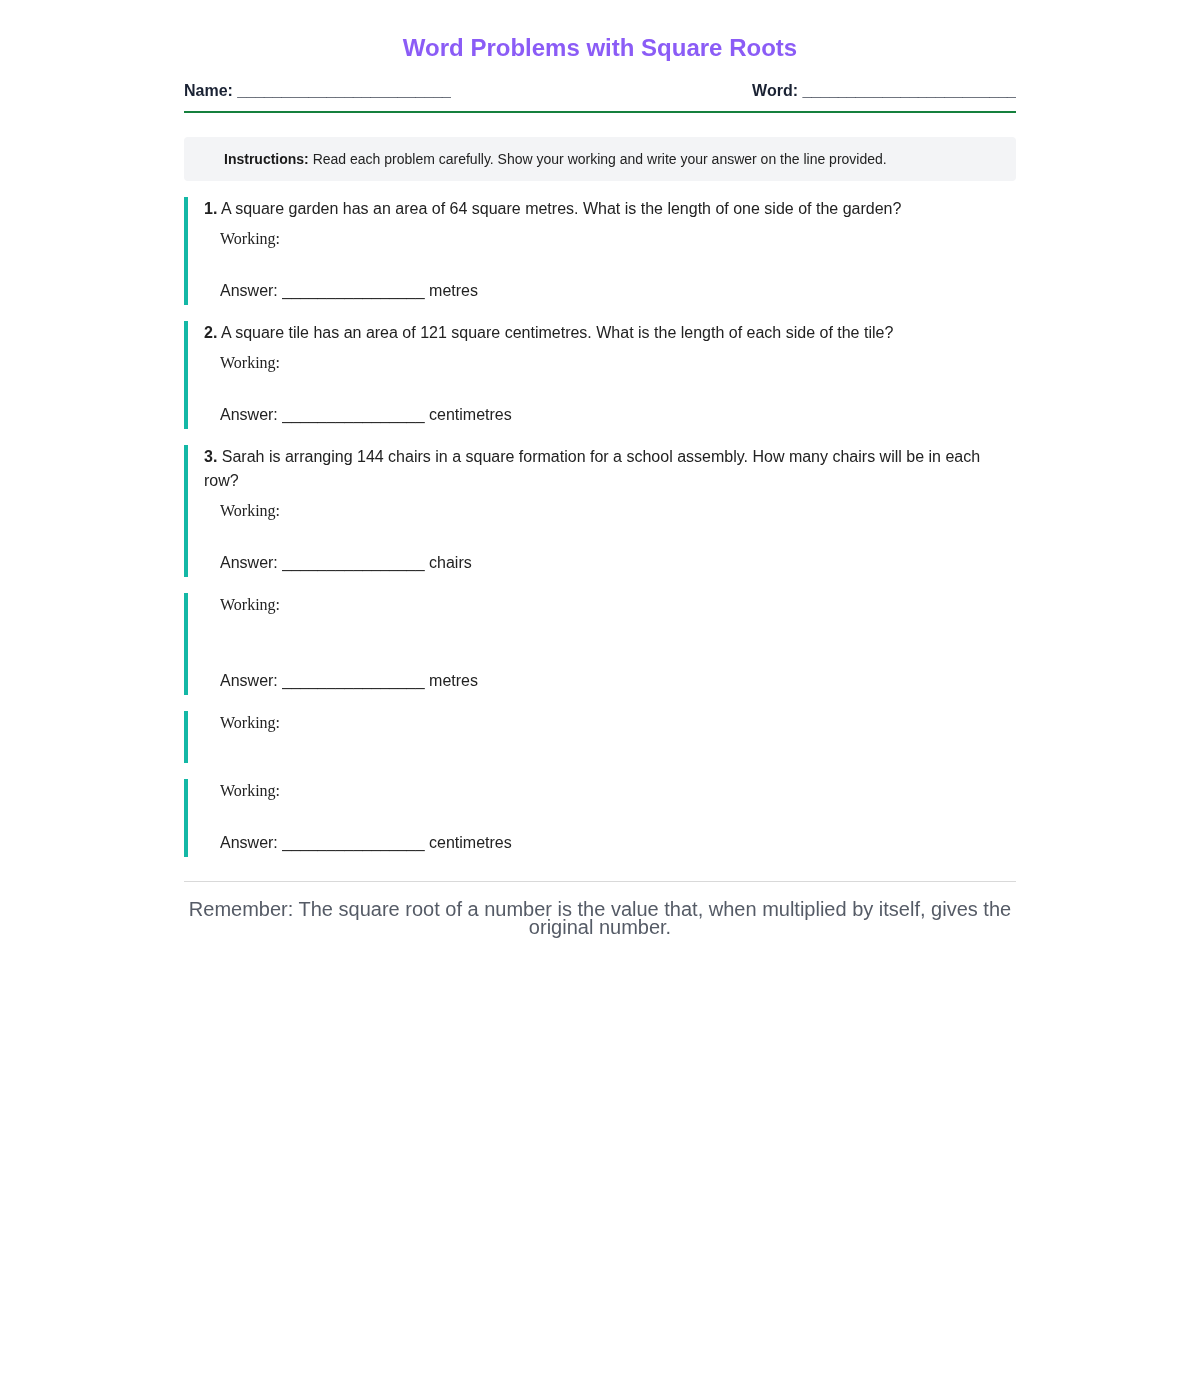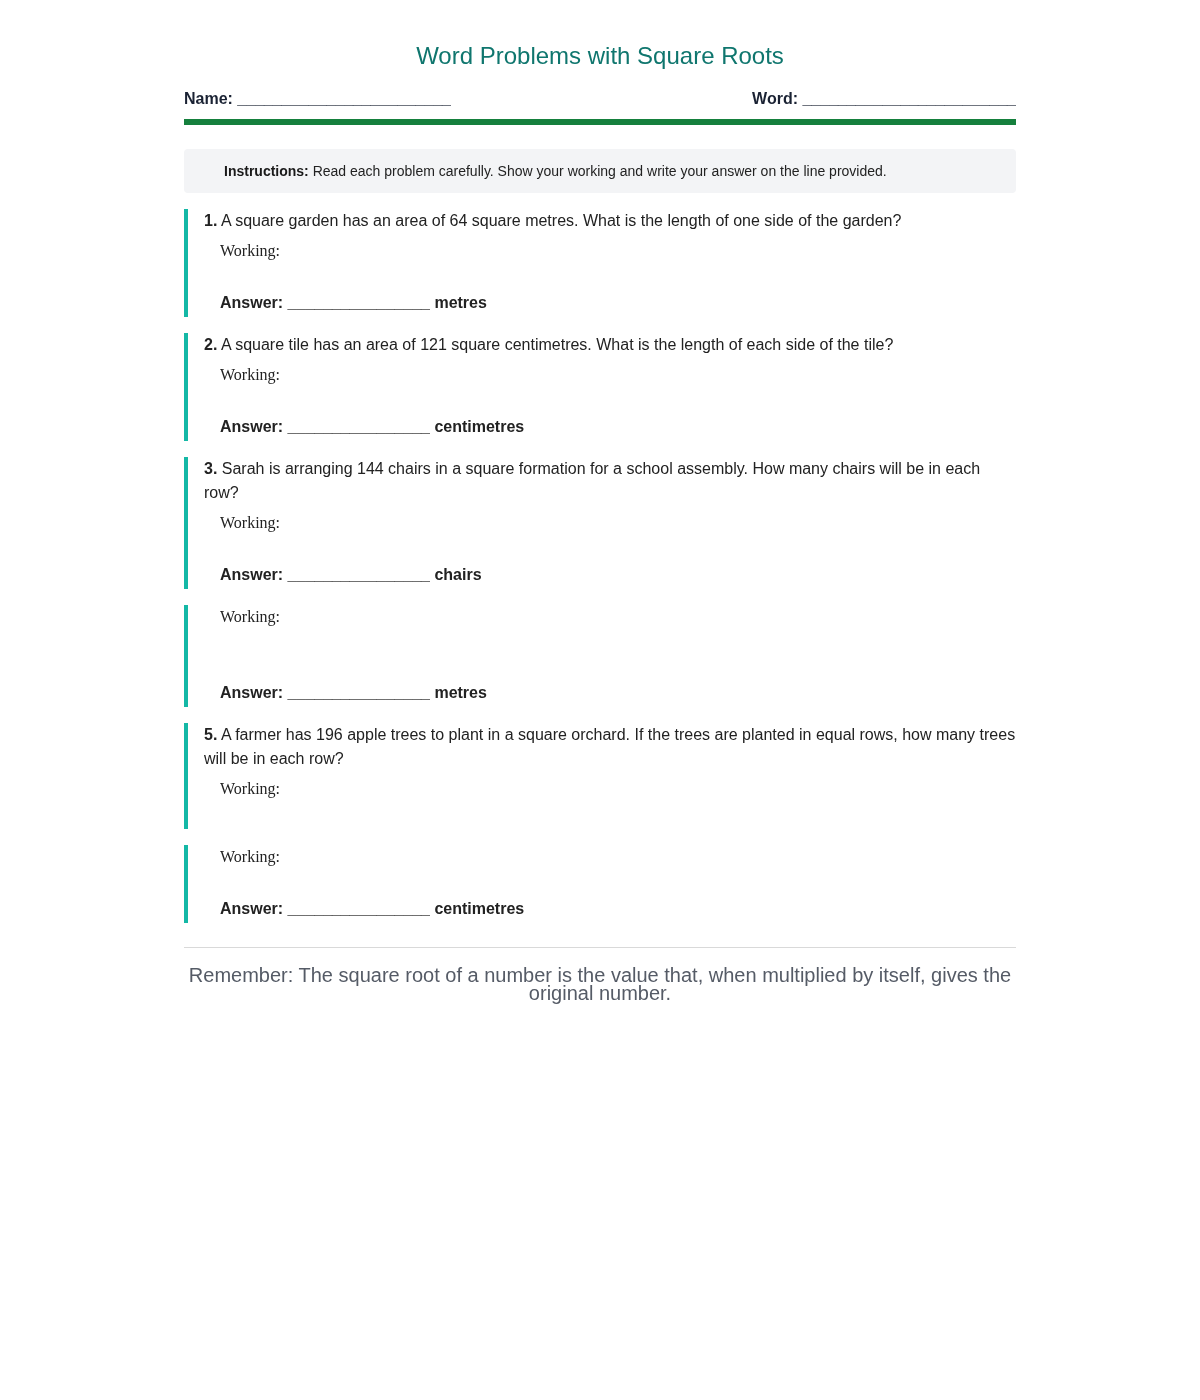--- a/index.html
+++ b/index.html
@@ -3,46 +3,46 @@
 <meta charset="utf-8">
 <style>
   html, body { margin: 0; padding: 0; background: #ffffff; }
   body {
     width: 1200px; height: 1400px;
     font-family: "Liberation Sans", sans-serif;
     color: #1f2330;
   }
   .page { width: 832px; margin: 0 auto; padding-top: 30px; }
   .title {
-    text-align: center; font-size: 24px; font-weight: normal;
-    color: #0f766e; margin: 8px; height: 36px; line-height: 36px;
+    text-align: center; font-size: 24px; font-weight: bold;
+    color: #8b5cf6; margin: 0; height: 36px; line-height: 36px;
   }
   .meta-row {
     display: flex; justify-content: space-between;
     margin-top: 15px; padding-bottom: 10px;
-    border-bottom: 6px solid #15803d;
+    border-bottom: 2px solid #15803d;
     font-size: 16px; font-weight: bold; color: #1a2233;
     line-height: 20px;
   }
   .meta-field { white-space: pre; }
   .instructions {
     margin-top: 24px; background: #f3f4f6; border-radius: 4px;
     padding: 13px 12px; font-size: 14px; line-height: 18px; color: #222;
   }
   .instructions b { color: #1a1a1a; padding-left: 28px; }
   .problem {
     margin-top: 16px; border-left: 4px solid #14b8a6;
     padding: 0 0 0 16px; font-size: 16px; line-height: 24px; color: #222;
   }
   .problem:first-of-type { margin-top: 16px; }
   .q-text { margin: 0; padding-top: 0; }
   .q-num { font-weight: bold; }
   .working { margin: 6px 0 0 16px; height: 52px; font-family: Liberation Serif, serif; }
   .working.tall { height: 76px; }
-  .answer { margin: 0 0 0 16px; padding-bottom: 2px; white-space: pre; font-weight: bold; }
+  .answer { margin: 0 0 0 16px; padding-bottom: 2px; white-space: pre; }
   .footer-rule { margin-top: 24px; border: 0; border-top: 1px solid #d9d9d9; height: 0; }
   .footer {
     text-align: center; font-size: 20px; color: #555b66;
     margin-top: 18px; line-height: 18px;
   }
 </style>
 </head>
 <body>
 
 <div class="page">
@@ -74,21 +74,20 @@
     <div class="working">Working:</div>
     <div class="answer"><span>Answer: </span><span>________________</span><span> chairs</span></div>
   </div>
 
   <div class="problem">
     <div class="working tall">Working:</div>
     <div class="answer"><span>Answer: </span><span>________________</span><span> metres</span></div>
   </div>
 
   <div class="problem">
-    <p class="q-text"><span class="q-num">5.</span><span> A farmer has 196 apple trees to plant in a square orchard. If the trees are planted in equal rows, how many trees will be in each row?</span></p>
     <div class="working">Working:</div>
   </div>
 
   <div class="problem">
     <div class="working">Working:</div>
     <div class="answer"><span>Answer: </span><span>________________</span><span> centimetres</span></div>
   </div>
 
   <hr class="footer-rule">
   <div class="footer">Remember: The square root of a number is the value that, when multiplied by itself, gives the original number.</div>

